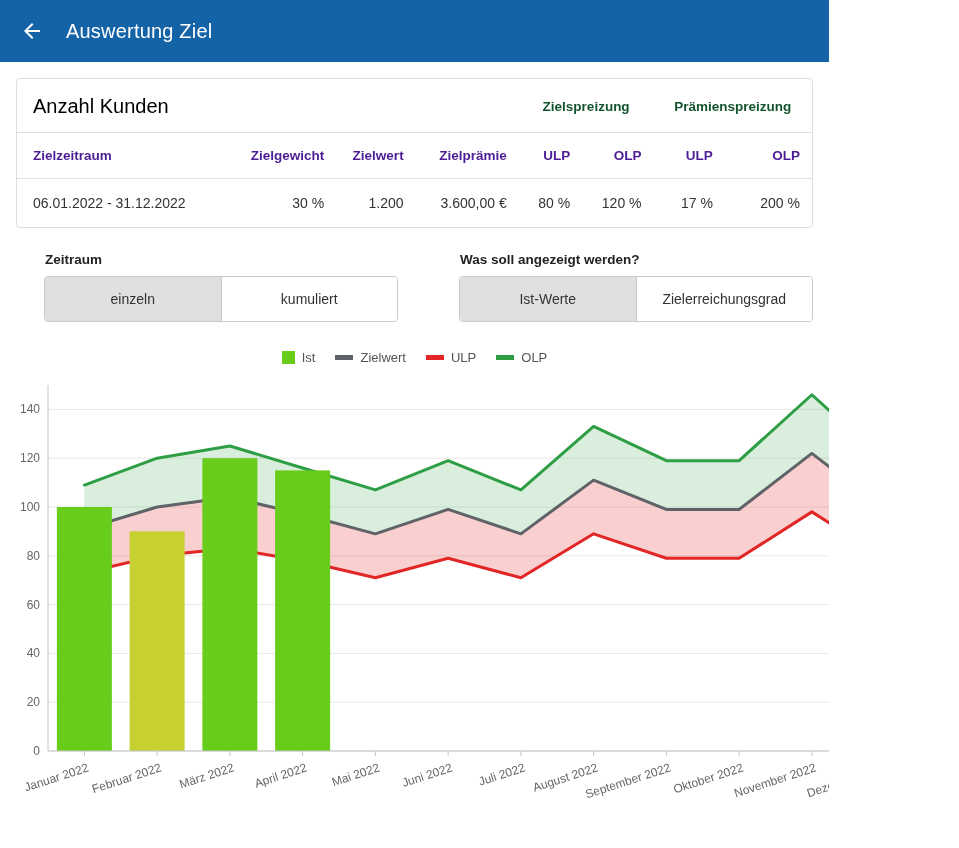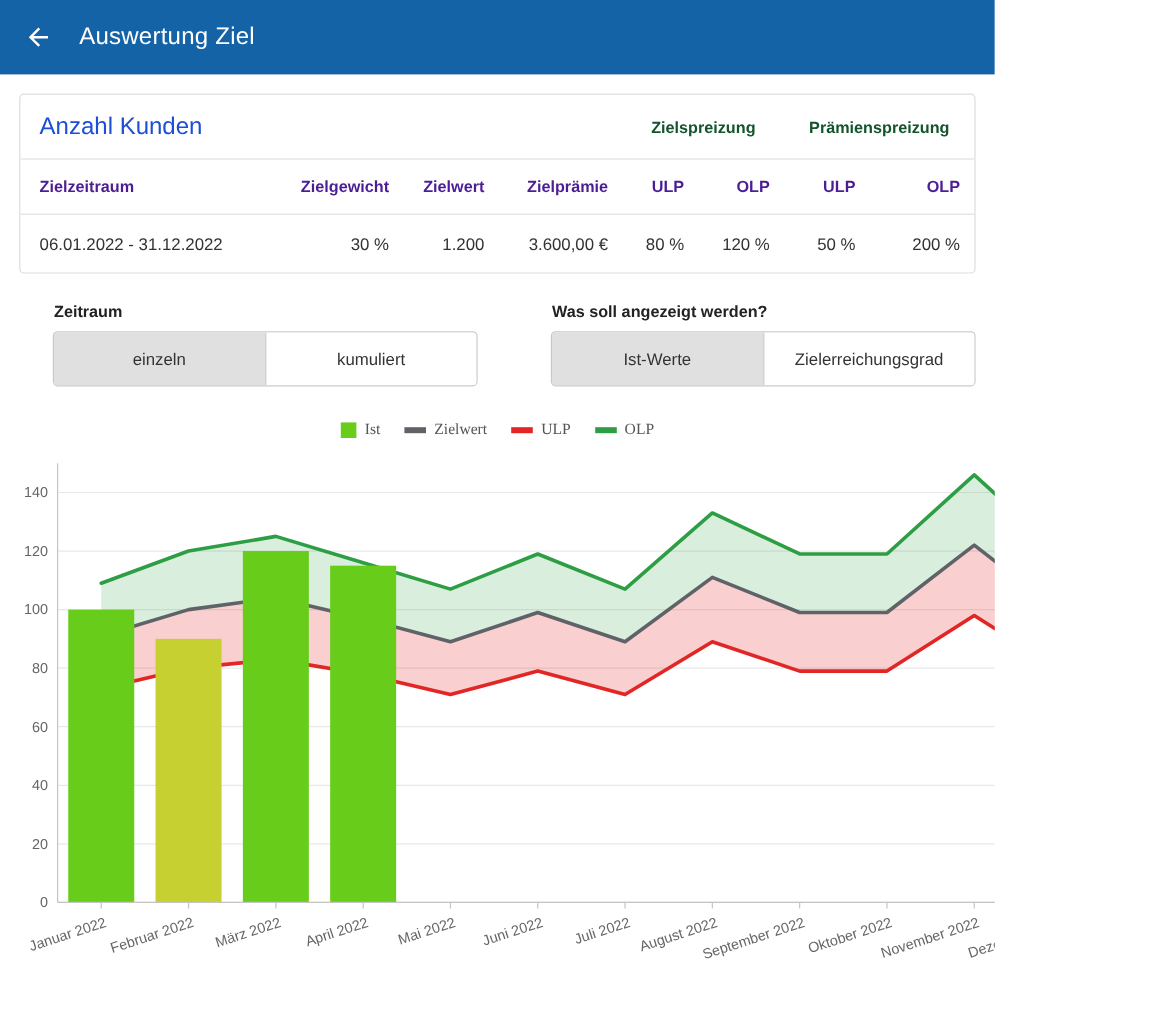--- a/index.html
+++ b/index.html
@@ -4,34 +4,34 @@
 <style>
   html,body{margin:0;padding:0;background:#fff;font-family:"Liberation Sans",sans-serif;}
   .page{width:829px;height:848px;overflow:hidden;background:#fff;box-sizing:border-box;}
   .appbar{height:62px;background:#1563a7;display:flex;align-items:center;padding:0 20px;gap:22px;box-sizing:border-box;}
   .back-btn{color:#fff;display:flex;align-items:center;cursor:pointer;background:none;border:none;padding:0;}
   .appbar-title{color:#fff;font-size:20px;letter-spacing:.2px;}
   .content{padding:16px;box-sizing:border-box;}
   .card{border:1px solid #ddd;border-radius:4px;overflow:hidden;}
   table.goal{width:100%;border-collapse:collapse;}
   .title-cell{padding:16px 16px 14px;border-bottom:1px solid #e0e0e0;}
-  .card-title{font-size:20px;color:#1d4ed8;}
+  .card-title{font-size:20px;color:#000000;}
   .group-head{font-size:13.5px;font-weight:bold;color:#14532d;text-align:center;padding:16px 8px 14px;border-bottom:1px solid #e0e0e0;}
   th.col{font-size:13.5px;color:#4c1d95;padding:15px 12px;border-bottom:1px solid #e0e0e0;text-align:right;white-space:nowrap;font-weight:bold;}
   th.col.first{text-align:left;padding-left:16px;}
   td.cell{font-size:14px;color:#333;padding:16px 12px;text-align:right;white-space:nowrap;}
   td.cell.first{text-align:left;padding-left:16px;}
   .controls{display:flex;gap:33px;margin-top:24px;}
   .control{flex:1;min-width:0;margin-left:28px;}
   .control-label{font-size:13.5px;font-weight:bold;color:#222;margin:0 0 9px 1px;}
   .btn-group{display:flex;border:1px solid #c9c9c9;border-radius:4px;overflow:hidden;background:#fff;}
   .toggle-btn{flex:1;text-align:center;padding:14px 0;font-size:14px;color:#333;background:#fff;border:none;cursor:pointer;font-family:inherit;}
   .toggle-btn + .toggle-btn{border-left:1px solid #c9c9c9;}
   .toggle-btn.selected{background:#e0e0e0;}
-  .legend{display:flex;justify-content:center;gap:20px;margin-top:28px;align-items:center;font-family:Liberation Serif, serif;}
+  .legend{display:flex;justify-content:center;gap:20px;margin-top:28px;align-items:center;}
   .legend-item{display:flex;align-items:center;gap:7px;font-size:13px;color:#555;cursor:pointer;}
   .legend-marker{display:inline-block;}
   .legend-marker.box{width:13px;height:13px;}
   .legend-marker.line{width:18px;height:5px;}
   .chart-wrap{margin-top:4px;}
   svg text{font-family:"Liberation Sans",sans-serif;}
 </style>
 </head>
 <body>
 
@@ -78,21 +78,21 @@
           <th class="col">ULP</th>
           <th class="col">OLP</th>
         </tr>
         <tr>
           <td class="cell first">06.01.2022 - 31.12.2022</td>
           <td class="cell">30 %</td>
           <td class="cell">1.200</td>
           <td class="cell">3.600,00 €</td>
           <td class="cell">80 %</td>
           <td class="cell">120 %</td>
-          <td class="cell">50 %</td>
+          <td class="cell">17 %</td>
           <td class="cell">200 %</td>
         </tr>
       </tbody>
         </table>
     </div>
 
     <div class="controls">
       <div class="control">
         <div class="control-label">Zeitraum</div>
         <div class="btn-group">

